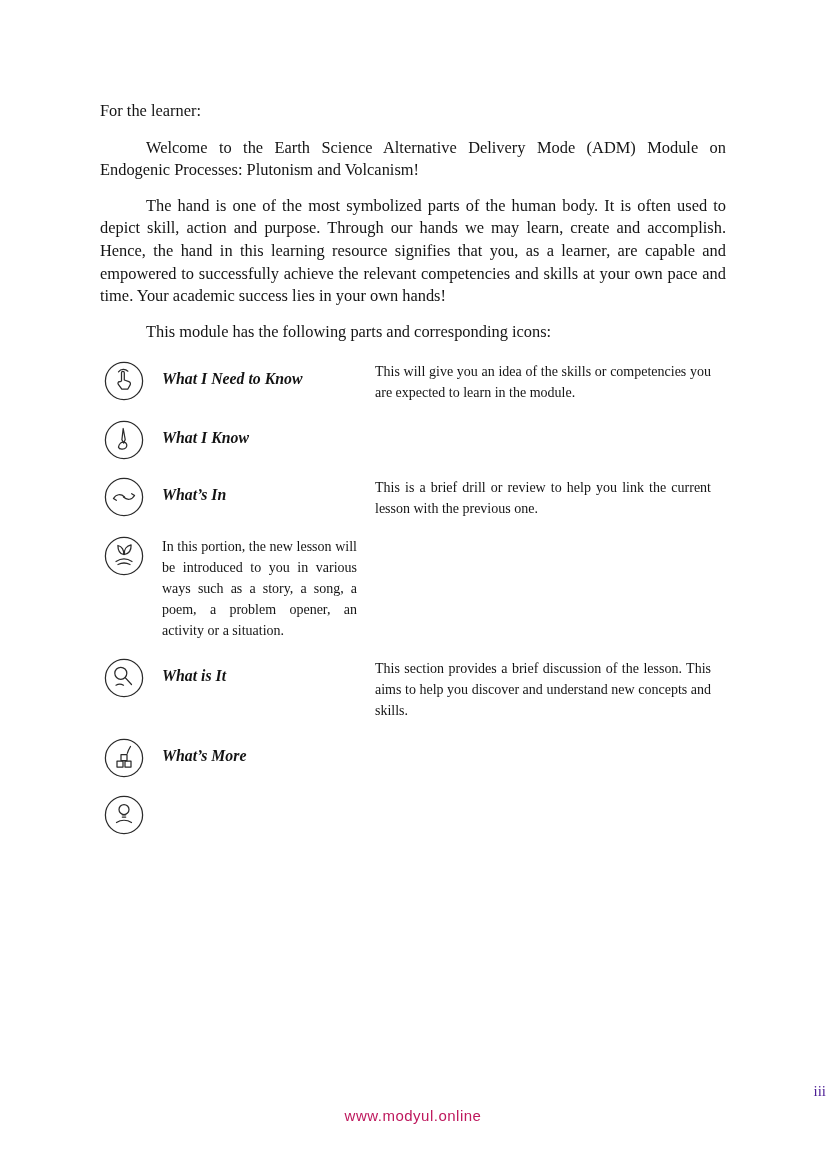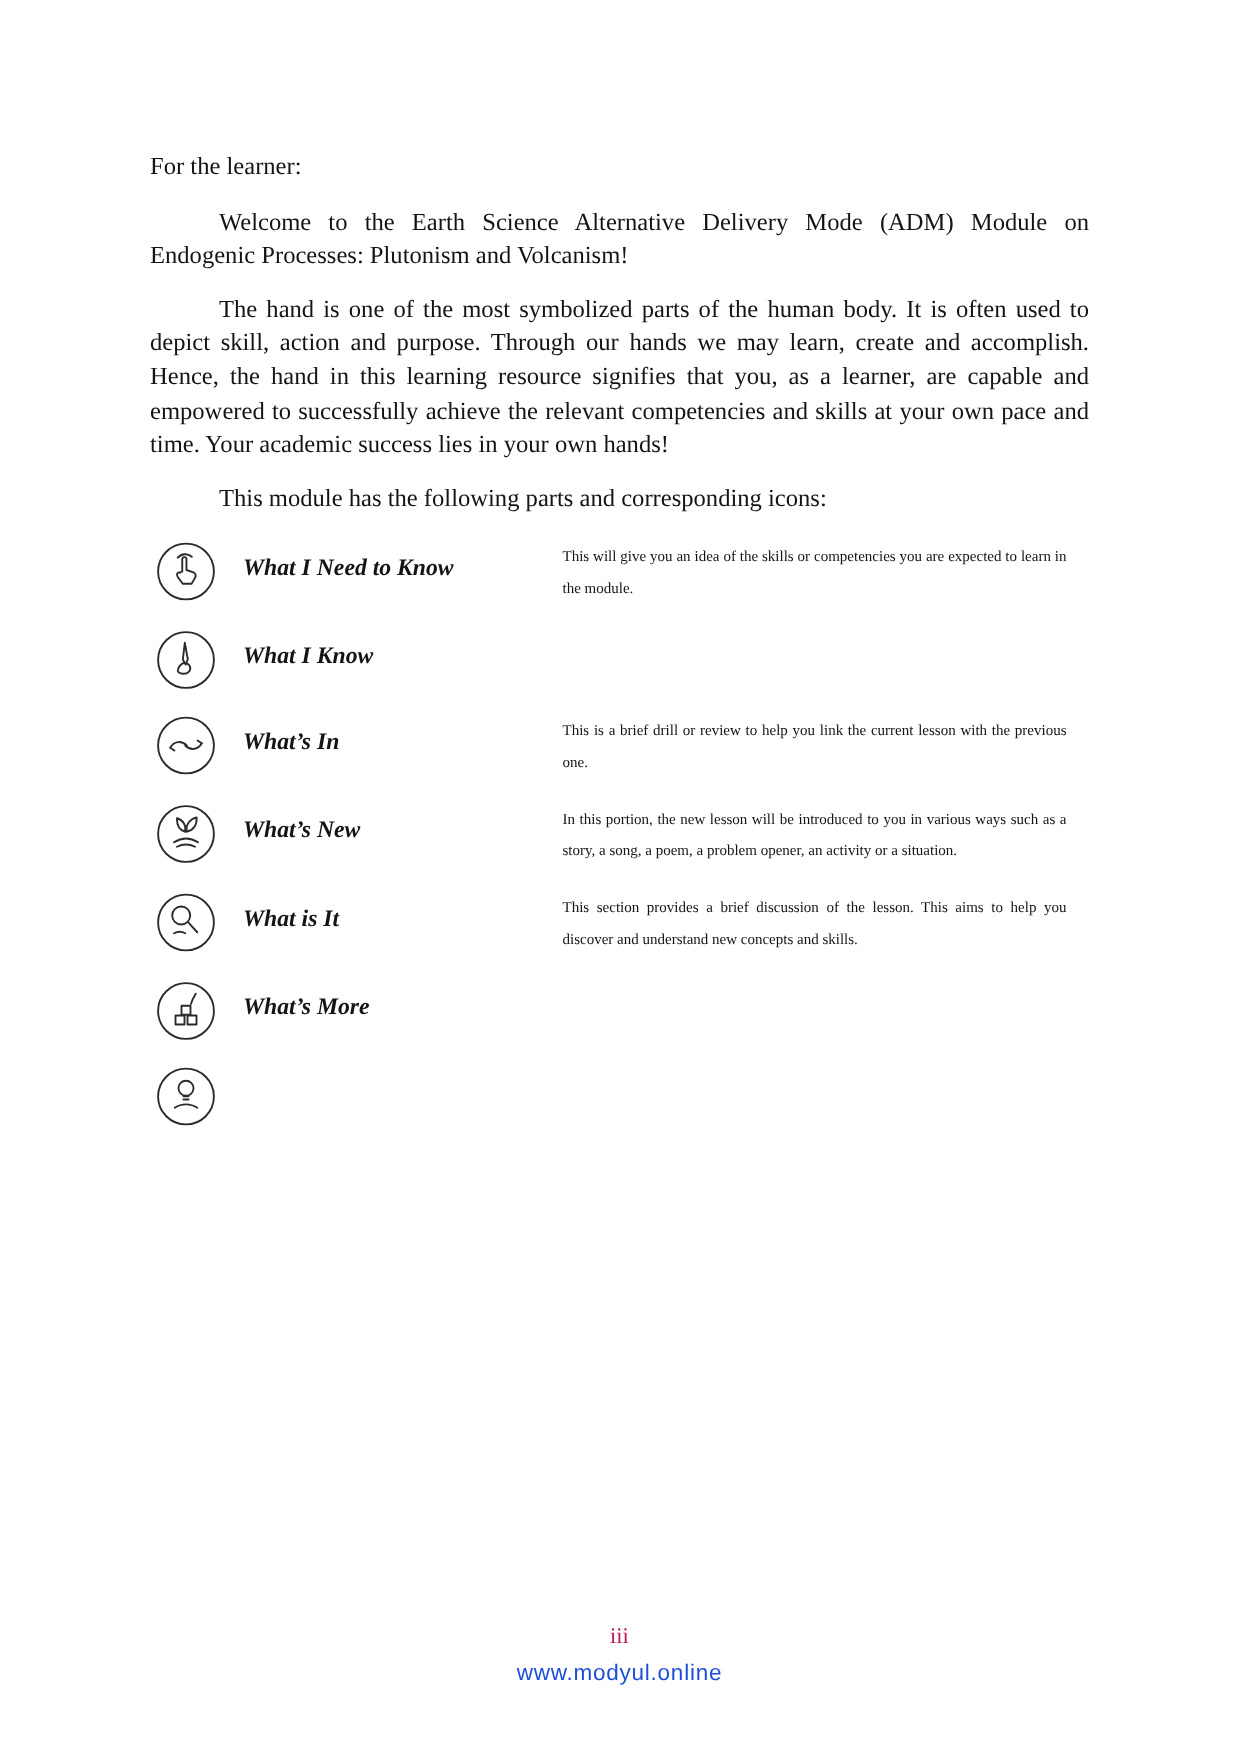--- a/index.html
+++ b/index.html
@@ -46,41 +46,42 @@
     stroke-linecap: round;
     stroke-linejoin: round;
   }
   .row-label {
     font-weight: bold;
     font-style: italic;
     font-size: 15.8px;
     padding-top: 9px;
   }
   .row-desc {
-    font-size: 10px;
+    font-size: 14px;
     line-height: 21px;
     text-align: justify;
   }
 
   .footer {
     position: absolute;
     left: 0;
     right: 0;
     bottom: 30px;
     text-align: center;
   }
   .page-num {
     font-size: 15px;
-    color: #be185d;
+    color: #4c1d95;
     margin-bottom: 7px;
+    text-align: right;
   }
   .watermark {
     font-family: "Liberation Sans", "DejaVu Sans", sans-serif;
     font-size: 15px;
-    color: #1d4ed8;
+    color: #be185d;
     letter-spacing: 0.5px;
   }
 </style>
 </head>
 <body>
 
 <div class="page">
   <div class="content">
 
     <p class="body-par heading-par">For the learner:</p>
@@ -130,21 +131,20 @@
       <div class="icon-row">
         <span class="icon-cell">
           <svg width="40" height="40" viewBox="0 0 40 40">
             <circle cx="20" cy="20" r="18.6"></circle>
             <path d="M20.5 18.5c-.8-5 2.2-8.6 6.6-9.6.2 5-2.2 8.6-6.6 9.6z"></path>
             <path d="M19.5 18.5c.8-4-1.4-8-5.6-9 0 4.6 1.6 8 5.6 9z"></path>
             <path d="M12 25.5c5.5-3.5 10.5-3.5 16 0"></path>
             <path d="M14 28.5c4-2 8-2 12 0"></path>
           </svg>
         </span>
-        <span class="row-label">What’s New</span>
         <span class="row-desc">In this portion, the new lesson will be introduced to you in various ways such as a story, a song, a poem, a problem opener, an activity or a situation.</span>
       </div>
 
       <div class="icon-row">
         <span class="icon-cell">
           <svg width="40" height="40" viewBox="0 0 40 40">
             <circle cx="20" cy="20" r="18.6"></circle>
             <circle cx="16.8" cy="15.3" r="6"></circle>
             <path d="M21.2 19.6l6.3 6.9"></path>
             <path d="M12 27.2c2.5-1.4 5-1.4 7.5 0"></path>

